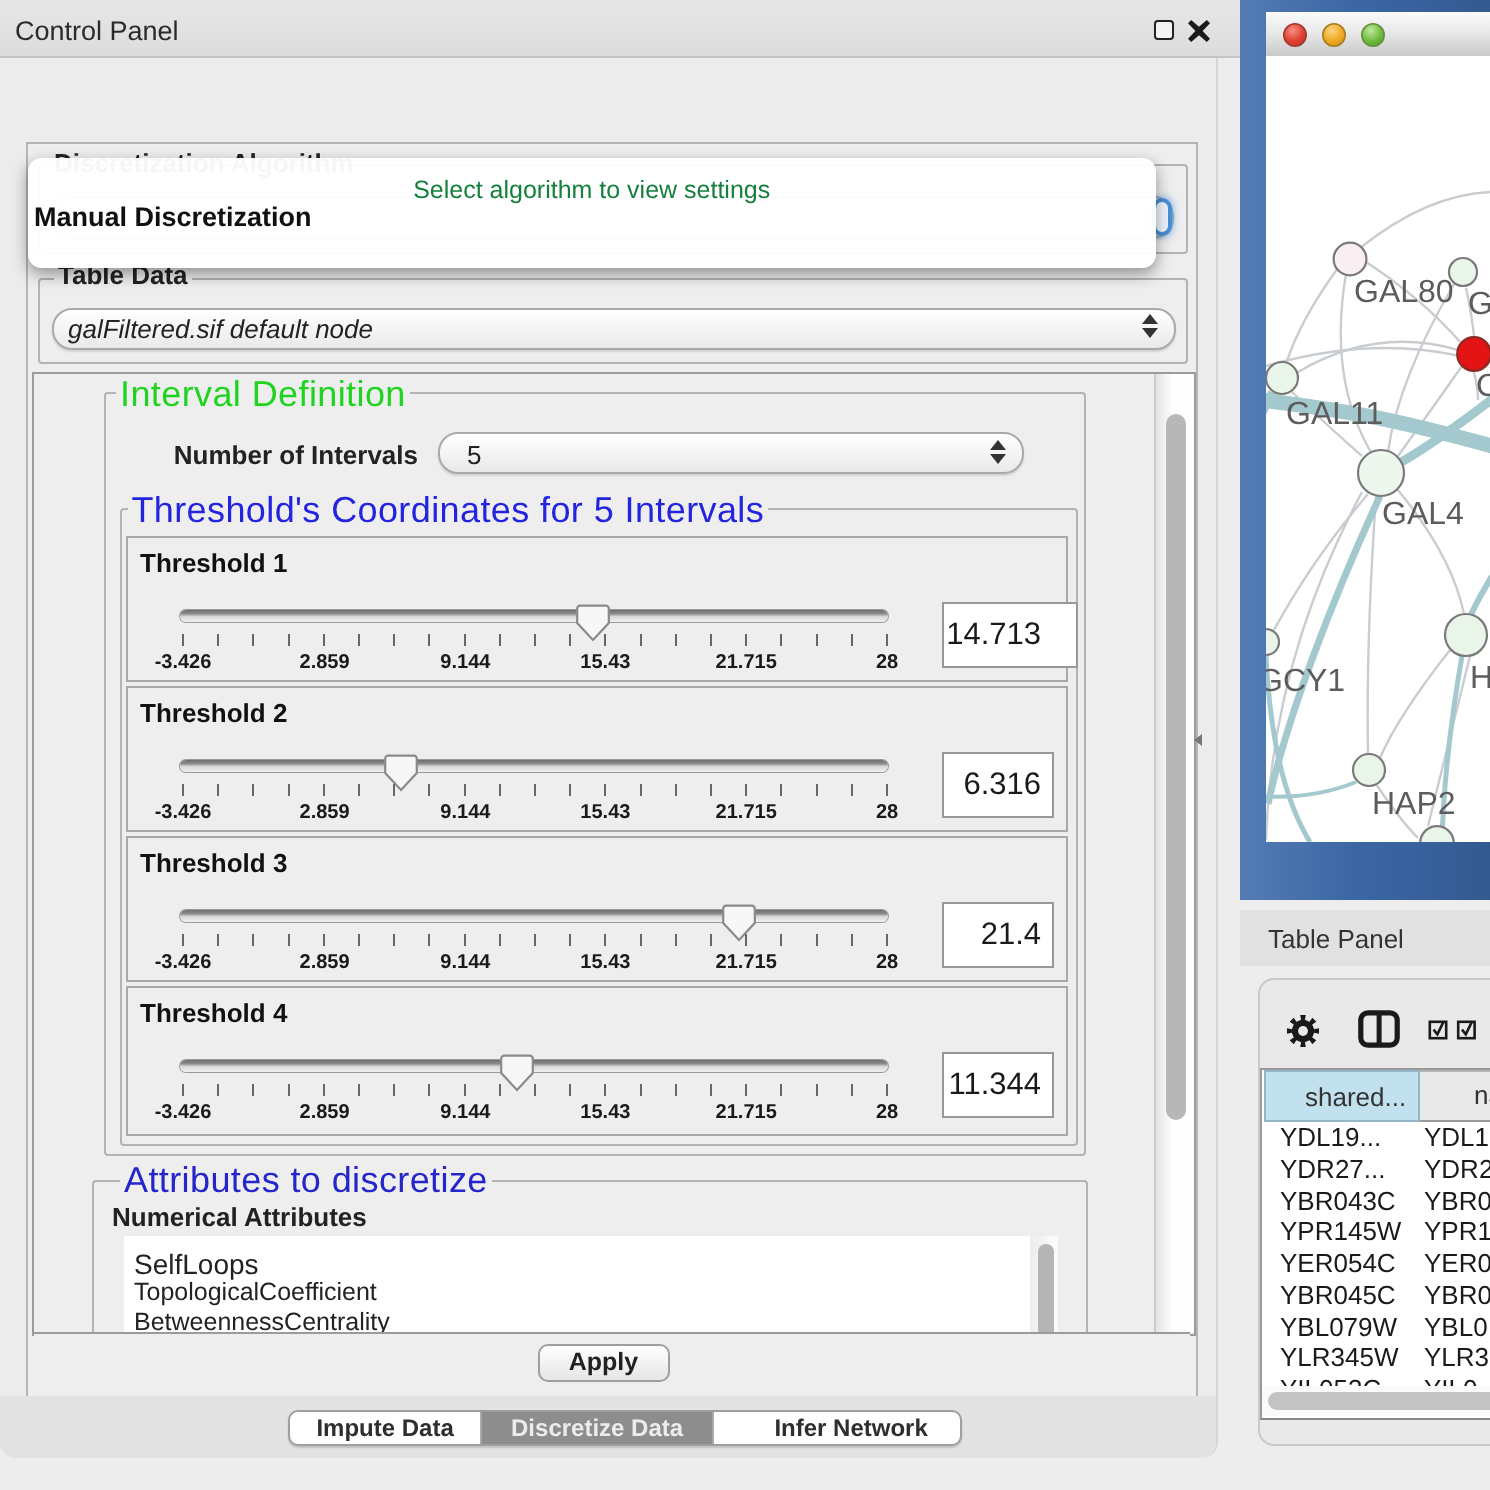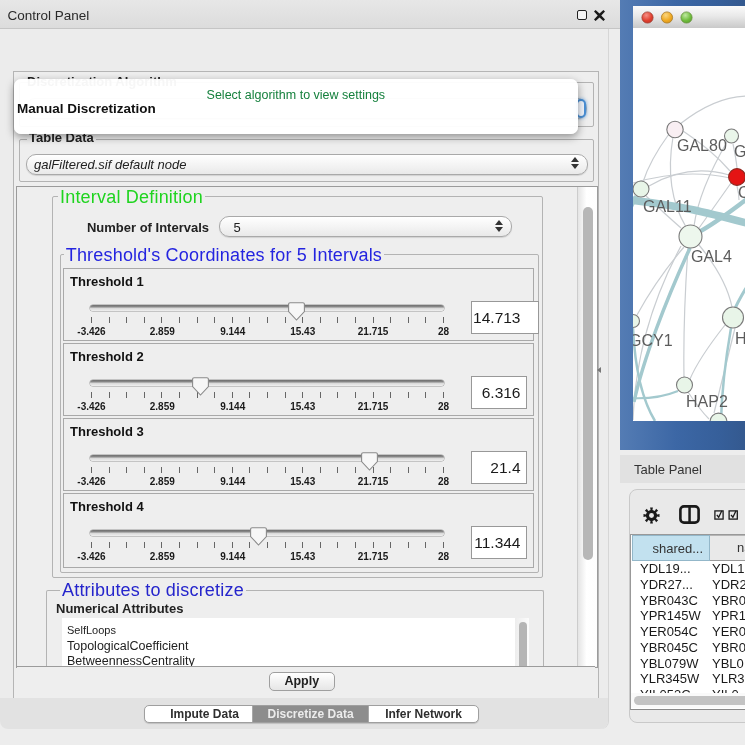--- a/index.html
+++ b/index.html
@@ -134,40 +134,40 @@
       <div class="rlabel" style="left:309.1px;">21.715</div>
       <div class="rlabel" style="left:379.5px;">28</div>
     <div class="vbox" style="left:406.5px;top:32px;width:49px;height:31px;line-height:31px;padding-right:5px;">11.344</div>
   </div>
 
   <div class="gbox" style="left:46px;top:589.5px;width:496px;height:80px;border-bottom:none;"></div>
   <div class="glabel" style="left:60px;top:583px;color:#2525cc;">Attributes to discretize</div>
   <div class="txt bold" style="left:56px;top:600.5px;font-size:13px;">Numerical Attributes</div>
 
   <div class="abs" style="left:62px;top:618px;width:453px;height:48px;background:#fff;"></div>
-  <div class="txt" style="left:67px;top:624px;font-size:11px;">SelfLoops</div>
+  <div class="txt" style="left:67px;top:624px;font-size:14px;">SelfLoops</div>
   <div class="txt" style="left:67px;top:638.8px;font-size:12.5px;">TopologicalCoefficient</div>
   <div class="txt" style="left:67px;top:653.6px;font-size:12.5px;">BetweennessCentrality</div>
   <div class="abs" style="left:515px;top:618px;width:14px;height:48px;background:linear-gradient(90deg,#ededed,#fcfcfc);"></div>
   <div class="abs" style="left:518.5px;top:622px;width:8px;height:44px;background:#b5b5b5;border-radius:4px 4px 0 0;"></div>
 
   <div class="abs" style="left:16.5px;top:666px;width:578px;height:6px;background:#eeeeee;border-top:1px solid #9b9b9b;"></div>
 
   <div class="abs" style="left:577px;top:187px;width:19px;height:479px;background:linear-gradient(90deg,#e4e4e4,#ffffff 45%,#fdfdfd);border-left:1px solid #cccccc;"></div>
   <div class="abs" style="left:582.5px;top:207px;width:10px;height:353px;background:#b7b7b7;border-radius:5px;"></div>
 
   <div class="abs" style="left:597px;top:367px;width:0;height:0;border-top:3.5px solid transparent;border-bottom:3.5px solid transparent;border-right:4px solid #777;"></div>
 
   <div class="abs" style="left:268.5px;top:672px;width:64.5px;height:16.5px;background:linear-gradient(#ffffff,#f2f2f2 50%,#e6e6e6);border:1px solid #9f9f9f;border-radius:5px;text-align:center;font-size:12.5px;font-weight:bold;line-height:16.5px;color:#222;">Apply</div>
 
   <div class="abs" style="left:0;top:698px;width:608px;height:31px;background:#e2e2e2;border-radius:0 0 8px 8px;"></div>
-  <div class="seg" style="left:144.3px;top:704.5px;height:16px;padding-left:12px;">
+  <div class="seg" style="left:144.3px;top:704.5px;height:16px;">
     <div style="width:94.5px;">Impute Data</div>
     <div class="sel" style="width:115.5px;">Discretize Data</div>
-    <div style="width:108.5px;">Infer Network</div>
+    <div style="width:108.5px;margin-left:14px;">Infer Network</div>
   </div>
 
   <div class="abs" style="left:14.1px;top:79.3px;width:563.5px;height:55.2px;background:rgba(255,255,255,0.96);border-radius:7px;box-shadow:0 3px 8px rgba(0,0,0,0.4);"></div>
   <div class="txt" style="left:14.1px;top:88.2px;width:563.5px;text-align:center;font-size:12.5px;color:#15803d;">Select algorithm to view settings</div>
   <div class="txt bold" style="left:17px;top:101.3px;font-size:13.5px;color:#111;">Manual Discretization</div>
 </div>
 
 <div class="abs" style="left:620px;top:0;width:125px;height:450px;background:linear-gradient(90deg,#547cb4,#3c67a5 45%,#365f9a 80%,#34598f);"></div>
 <div class="abs" style="left:633px;top:6px;width:112px;height:22px;background:linear-gradient(#fbfbfb,#e9e9e9 45%,#c9c9c9);border-bottom:1px solid #8e8e8e;"></div>
 <svg class="abs" style="left:633px;top:6px;" width="112" height="22" viewBox="0 0 112 22">

